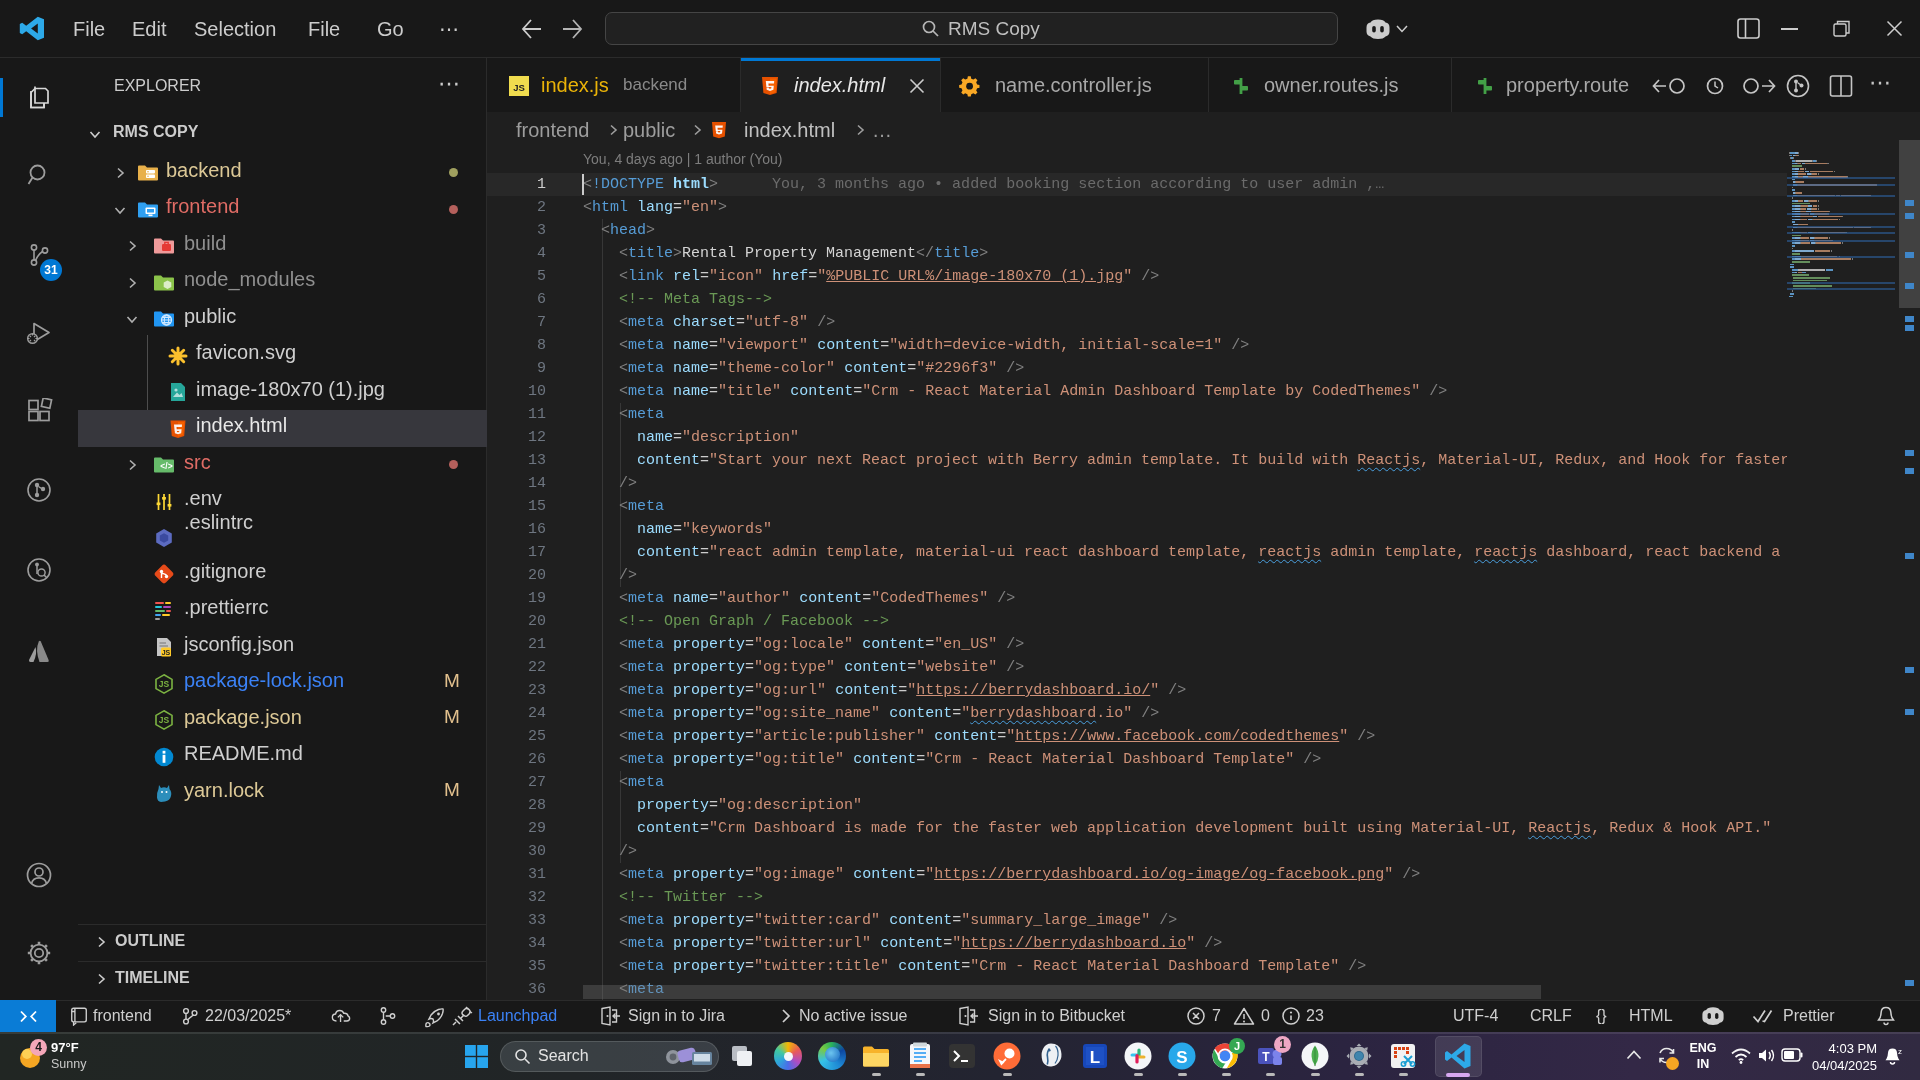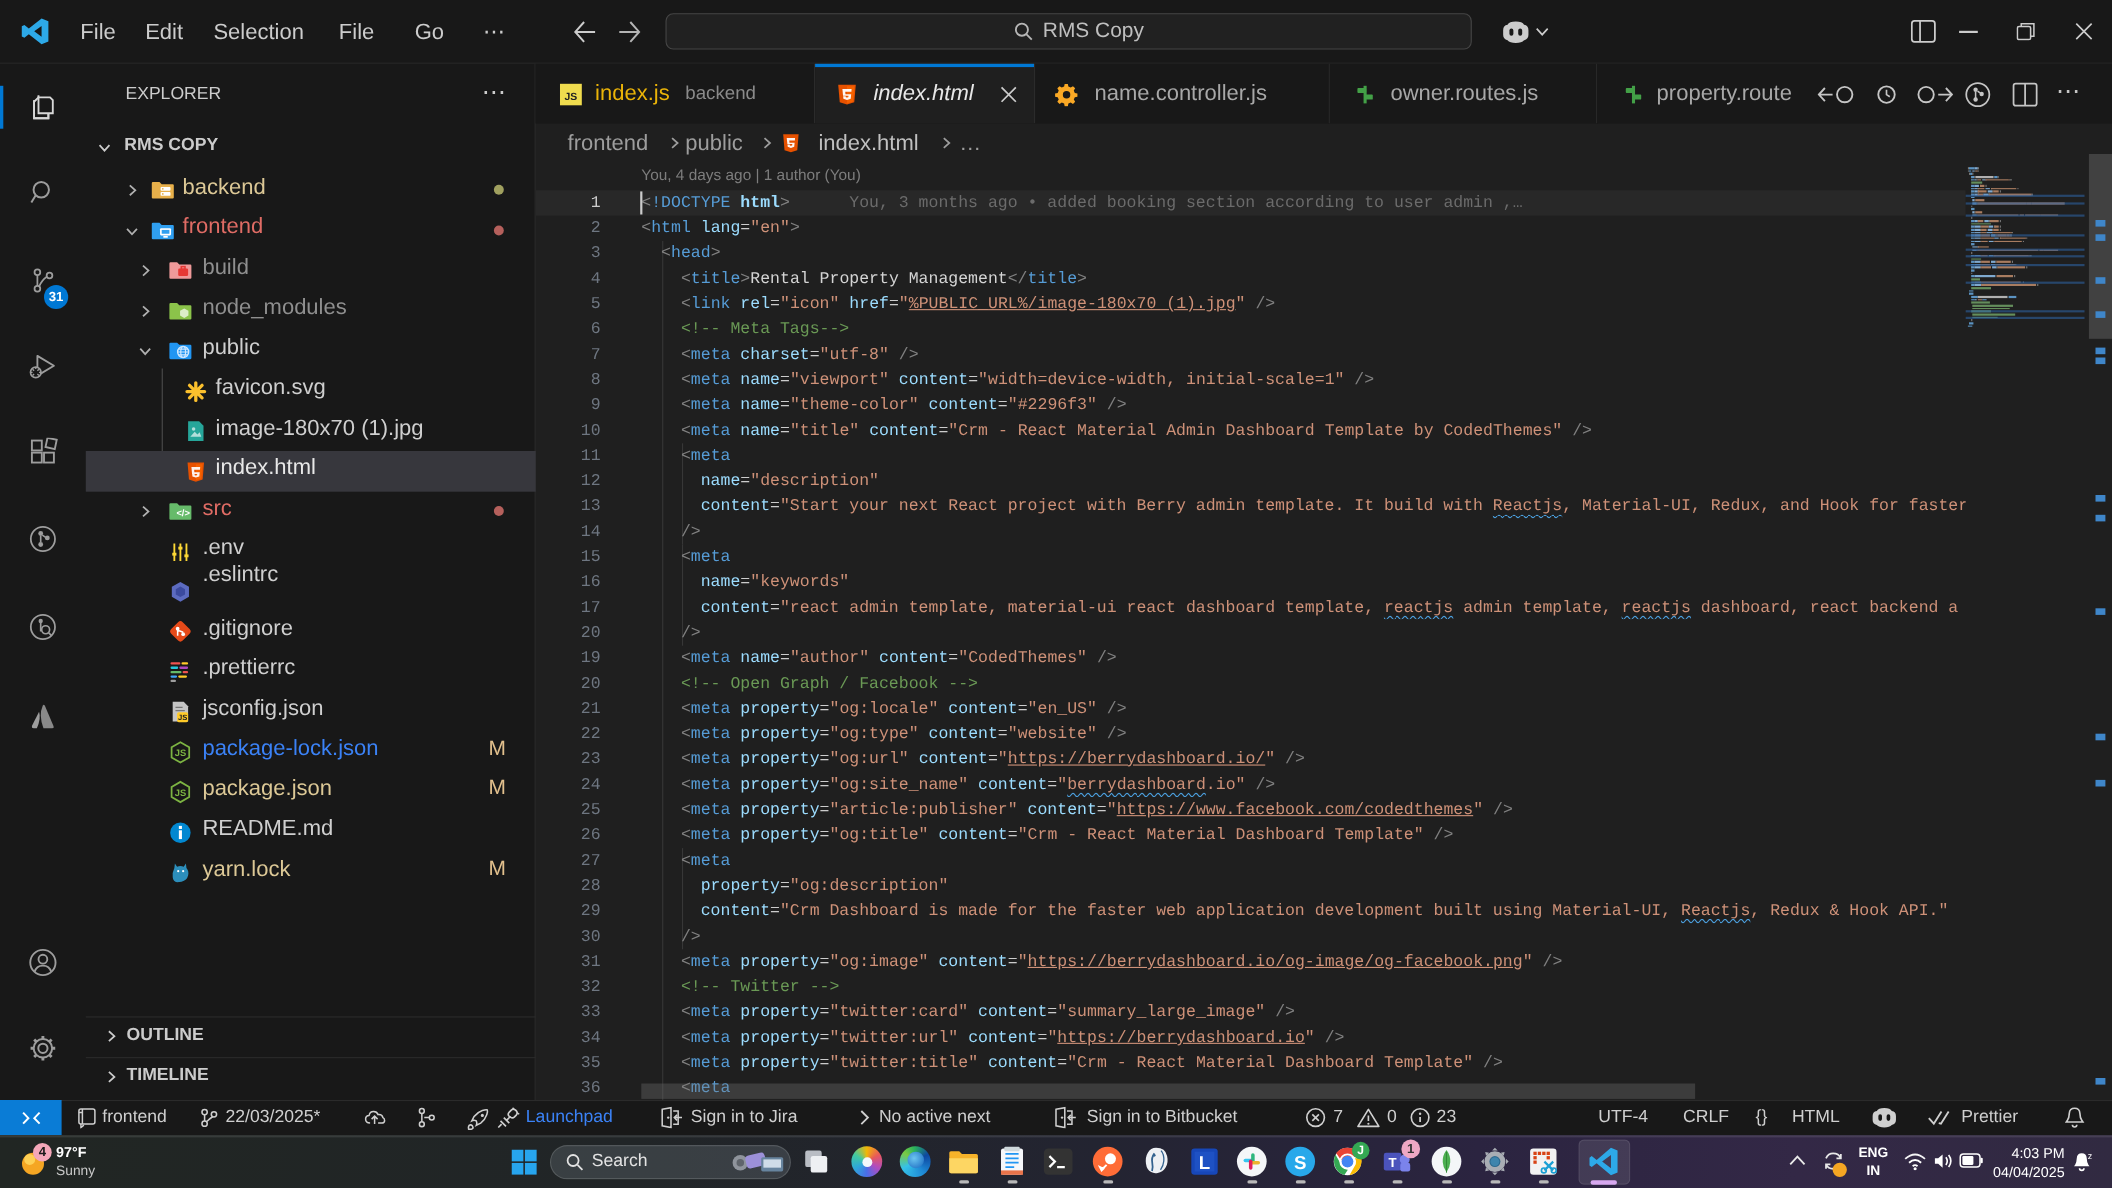--- a/index.html
+++ b/index.html
@@ -760,21 +760,21 @@
 <div class="sbt" style="left:478px;color:#3b82f6">Launchpad</div>
 <svg class="abs" style="left:599px;top:1006px" width="22" height="20" viewBox="0 0 22 20">
     <path d="M3 2.5 L11 1 L11 19 L3 17.5 Z M13 4 L17.5 4 L17.5 16 L13 16" fill="none" stroke="#cfcfcf" stroke-width="1.4"></path>
     <path d="M21 10 L14 10 M16.5 7.5 L14 10 L16.5 12.5" fill="none" stroke="#cfcfcf" stroke-width="1.4"></path>
     <circle cx="8.5" cy="10" r="1.1" fill="#cfcfcf"></circle>
   </svg>
 <div class="sbt" style="left:628px;color:#cfcfcf">Sign in to Jira</div>
 <svg class="abs" style="left:779px;top:1008px" width="14" height="16" viewBox="0 0 14 16">
     <path d="M4 2 L10 8 L4 14" fill="none" stroke="#cfcfcf" stroke-width="1.7"></path>
   </svg>
-<div class="sbt" style="left:799px;color:#cfcfcf">No active next</div>
+<div class="sbt" style="left:799px;color:#cfcfcf">No active issue</div>
 <svg class="abs" style="left:957px;top:1006px" width="22" height="20" viewBox="0 0 22 20">
     <path d="M3 2.5 L11 1 L11 19 L3 17.5 Z M13 4 L17.5 4 L17.5 16 L13 16" fill="none" stroke="#cfcfcf" stroke-width="1.4"></path>
     <path d="M21 10 L14 10 M16.5 7.5 L14 10 L16.5 12.5" fill="none" stroke="#cfcfcf" stroke-width="1.4"></path>
     <circle cx="8.5" cy="10" r="1.1" fill="#cfcfcf"></circle>
   </svg>
 <div class="sbt" style="left:988px;color:#cfcfcf">Sign in to Bitbucket</div>
 <svg class="abs" style="left:1186px;top:1006px" width="20" height="20" viewBox="0 0 20 20">
     <circle cx="10" cy="10" r="8" fill="none" stroke="#cfcfcf" stroke-width="1.5"></circle>
     <path d="M7 7 L13 13 M13 7 L7 13" stroke="#cfcfcf" stroke-width="1.5"></path>
   </svg>

